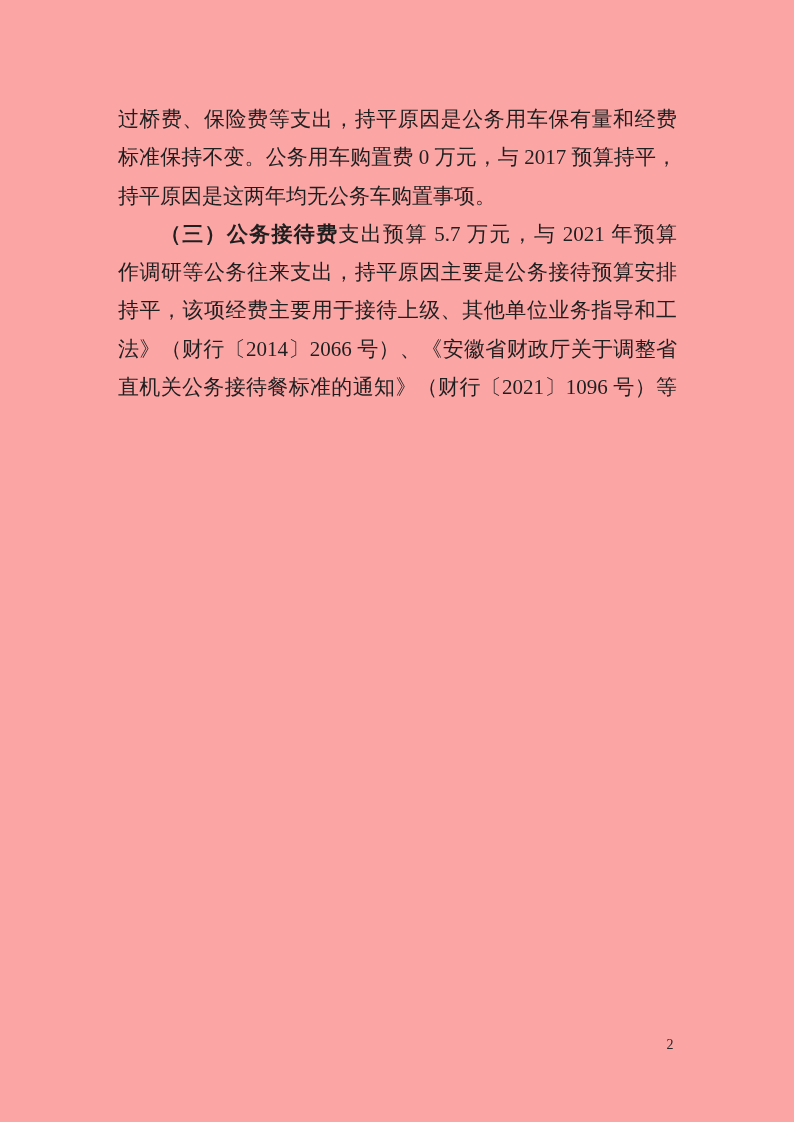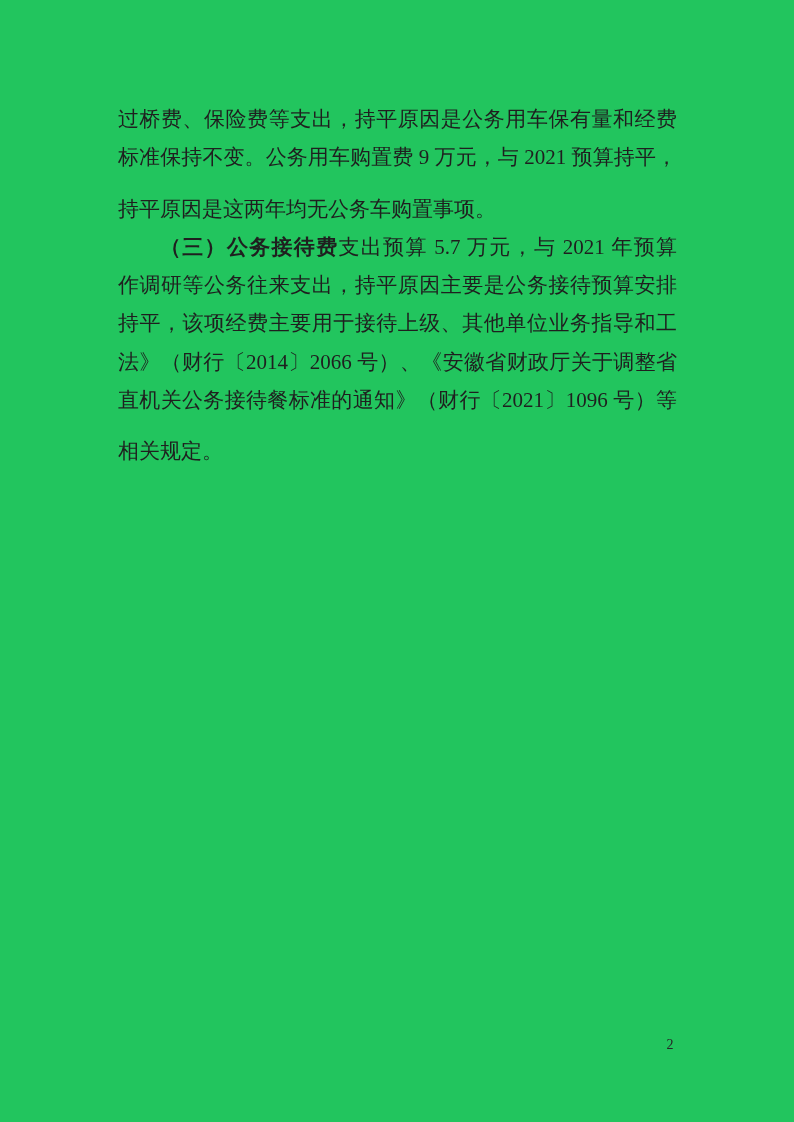--- a/index.html
+++ b/index.html
@@ -7,41 +7,40 @@
   body {
     width: 794px;
     height: 1122px;
     position: relative;
     overflow: hidden;
     font-family: "Liberation Serif", "DejaVu Serif", serif;
   }
   .page {
     position: absolute;
     inset: 0;
-    background: #22c55e;
+    background: #fca5a5;
   }
   .doc-body {
     position: absolute;
     left: 118px;
     top: 100px;
     width: 559px;
     color: #1f1f1f;
     font-size: 21px;
     line-height: 38.3px;
   }
   .paragraph { margin: 0; }
   .line {
     text-align: justify;
     text-align-last: justify;
     text-justify: inter-character;
   }
   .line.no-justify {
     text-align: left;
     text-align-last: left;
-    margin-top: 13px;
   }
   .line.indent {
     padding-left: 42px;
   }
   .run { font-weight: normal; }
   .run.bold { font-weight: bold; }
   .page-footer {
     position: absolute;
     left: 650px;
     top: 1035px;
@@ -52,26 +51,25 @@
     color: #262626;
   }
 </style>
 </head>
 <body>
 
 <div class="page">
   <div class="doc-body">
       <div class="paragraph">
         <div class="line"><span class="run">过桥费、保险费等支出，持平原因是公务用车保有量和经费</span></div>
-        <div class="line"><span class="run">标准保持不变。公务用车购置费 9 万元，与 2021 预算持平，</span></div>
+        <div class="line"><span class="run">标准保持不变。公务用车购置费 0 万元，与 2017 预算持平，</span></div>
         <div class="line no-justify"><span class="run">持平原因是这两年均无公务车购置事项。</span></div>
       </div>
       <div class="paragraph">
         <div class="line indent"><span class="run bold">（三）公务接待费</span><span class="run">支出预算 5.7 万元，与 2021 年预算</span></div>
         <div class="line"><span class="run">作调研等公务往来支出，持平原因主要是公务接待预算安排</span></div>
         <div class="line"><span class="run">持平，该项经费主要用于接待上级、其他单位业务指导和工</span></div>
         <div class="line"><span class="run">法》（财行〔2014〕2066 号）、《安徽省财政厅关于调整省</span></div>
         <div class="line"><span class="run">直机关公务接待餐标准的通知》（财行〔2021〕1096 号）等</span></div>
-        <div class="line no-justify"><span class="run">相关规定。</span></div>
       </div>
     </div>
   <div class="page-footer">2</div>
 </div>
 
 </body></html>

